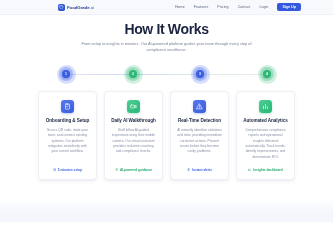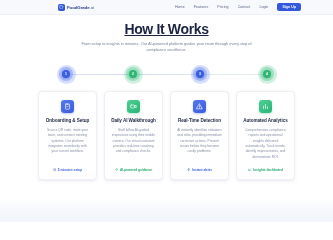--- a/index.html
+++ b/index.html
@@ -48,21 +48,21 @@
   }
   .nav-cta {
     font-size: 3.5px; color: #ffffff; background: #3358dd;
     padding: 2px 5px; border-radius: 2px; white-space: nowrap;
     font-weight: 600; letter-spacing: 0.05px;
   }
   
   .hero { position: absolute; top: 22px; left: 0; width: 333px; text-align: center; }
   .hero-title {
     font-size: 14px; font-weight: 700; color: #1b2440;
-    letter-spacing: -0.35px; line-height: 1; text-decoration: underline;
+    letter-spacing: -0.35px; line-height: 1;
   }
   .hero-sub {
     margin: 5px auto 0; width: 186px;
     font-size: 3.9px; line-height: 1.65; color: #77819a;
   }
   
   .stepper {
     position: absolute; top: 64px; left: 56px;
     width: 221px; height: 20px;
   }

